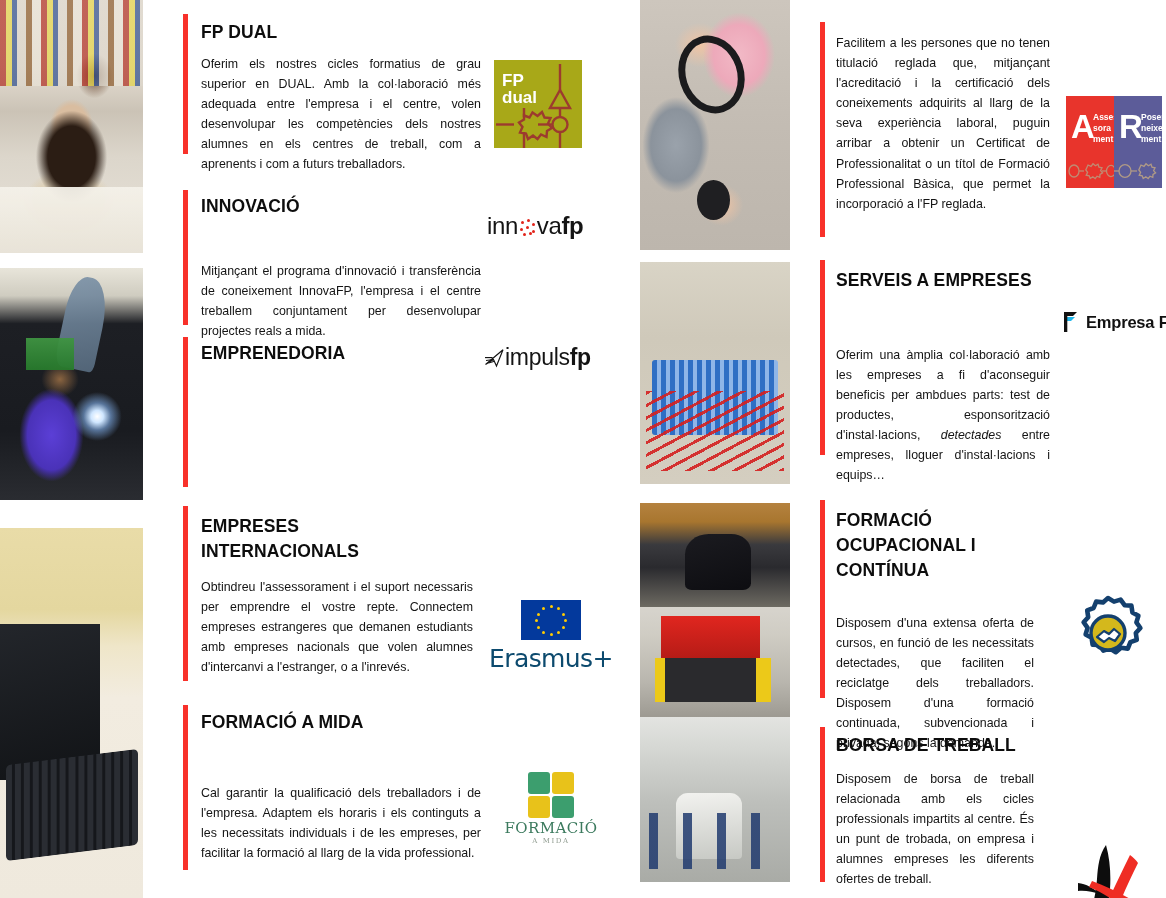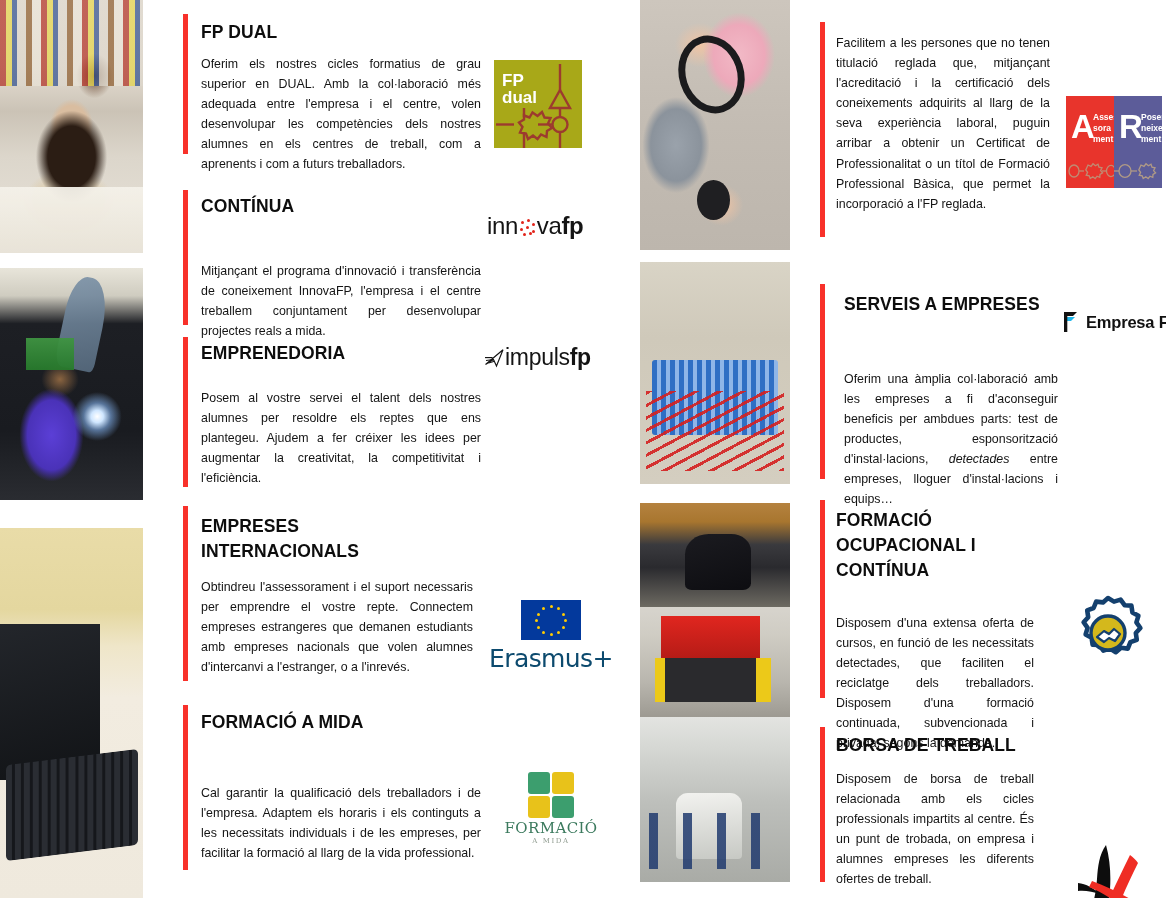--- a/index.html
+++ b/index.html
@@ -286,36 +286,35 @@
         <path d="M2 64.5 H20"></path>
         <path d="M30 57 V48"></path>
           <path d="M30 72 V88"></path>
         <path d="M30 55.5 l5.5 2 3-5 5 3.5 4.5-4 2.5 5.5 6 .5-2.5 5.5 4 4.5-5 3-.5 6-5.5-2.5-3.5 4.5-4.5-3.5-5 3.5-2-5.5-6-1 2.5-5.5-3.5-4.5 5-3z"></path>
       </g>
     </svg>
   </div>
 
   <div class="block" style="left:183px;top:190px;width:300px;height:135px;">
     <div class="rule" style="height:135px;"></div>
-    <div class="bhead" style="margin-left:18px;margin-top:4px;">CONTÍNUA</div>
+    <div class="bhead" style="margin-left:18px;margin-top:4px;">INNOVACIÓ</div>
     <div class="bbody" style="margin-left:18px;margin-top:42px;width:280px;">Mitjançant el programa d'innovació i transferència de coneixement InnovaFP, l'empresa i el centre treballem conjuntament per desenvolupar projectes reals a mida.</div>
   </div>
 
   <div class="logo logo-innova" style="left:487px;top:212px;">
     <span>inn</span><span class="dots">
       <i style="left:3px;top:4px"></i><i style="left:9px;top:2px"></i><i style="left:14px;top:6px"></i>
       <i style="left:2px;top:11px"></i><i style="left:8px;top:9px"></i><i style="left:14px;top:13px"></i>
       <i style="left:5px;top:16px"></i><i style="left:11px;top:15px"></i>
     </span><span>va</span><span class="b">fp</span>
   </div>
 
   <div class="block" style="left:183px;top:337px;width:300px;height:150px;">
     <div class="rule" style="height:150px;"></div>
     <div class="bhead" style="margin-left:18px;margin-top:4px;">EMPRENEDORIA</div>
-    <div class="bbody" style="margin-left:18px;margin-top:22px;width:280px;">Posem al vostre servei el talent dels nostres alumnes per resoldre els reptes que ens plantegeu. Ajudem a fer créixer les idees per augmentar la creativitat, la competitivitat i l'eficiència.</div>
   </div>
 
   <div class="logo logo-impuls" style="left:484px;top:344px;">
     <svg width="21" height="20" viewBox="0 0 21 20" style="vertical-align:-3px">
       <g stroke="#141414" stroke-width="1.15" fill="none">
         <path d="M1.5 16.5 L19 1.8 L12.5 18 L9.5 11.5 Z"></path>
         <path d="M2 12.5 L9.5 11.5"></path>
           <path d="M4.5 15 L10.5 13.2"></path>
           <path d="M1 9.6 L8.6 9.6"></path>
       </g>
@@ -400,21 +399,21 @@
         <g fill="none" stroke="#b09a86" stroke-width="1.3">
           <path d="M0 11 H5"></path>
             <ellipse cx="11" cy="11" rx="6" ry="6.4"></ellipse>
             <path d="M17 11 H23"></path>
           <path d="M27 5 l3 1.4 2-2.6 2.4 2 2.6-1.6 1 3 3 .6-1.4 2.8 2 2.2-2.6 1.6-.2 3-2.8-1.2-1.8 2.4-2.4-1.8-2.6 1.8-1-2.8-3-.6 1.4-2.8-1.8-2.4z"></path>
         </g>
       </svg>
     </div>
   </div>
 
-  <div class="block" style="left:820px;top:284px;width:230px;height:195px;padding-left:8px;">
+  <div class="block" style="left:820px;top:260px;width:230px;height:195px;">
     <div class="rule" style="height:195px;"></div>
     <div class="bhead" style="margin-left:16px;margin-top:8px;">SERVEIS A EMPRESES</div>
     <div class="bbody" style="margin-left:16px;margin-top:52px;width:214px;"><span>Oferim una àmplia col·laboració amb les empreses a fi d'aconseguir beneficis per ambdues parts: test de productes, esponsorització d'instal·lacions, </span><em>detectades</em><span> entre empreses, lloguer d'instal·lacions i equips…</span></div>
   </div>
 
   <div class="logo logo-empresafp" style="left:1064px;top:312px;">
     <span class="efp-mark">
       <svg width="15" height="20" viewBox="0 0 15 20">
         <path d="M0 0 H13 L9 4 H0 Z" fill="#111111"></path>
         <path d="M0 5 H11 L7 9 H0 Z" fill="#1fb6ea"></path>

